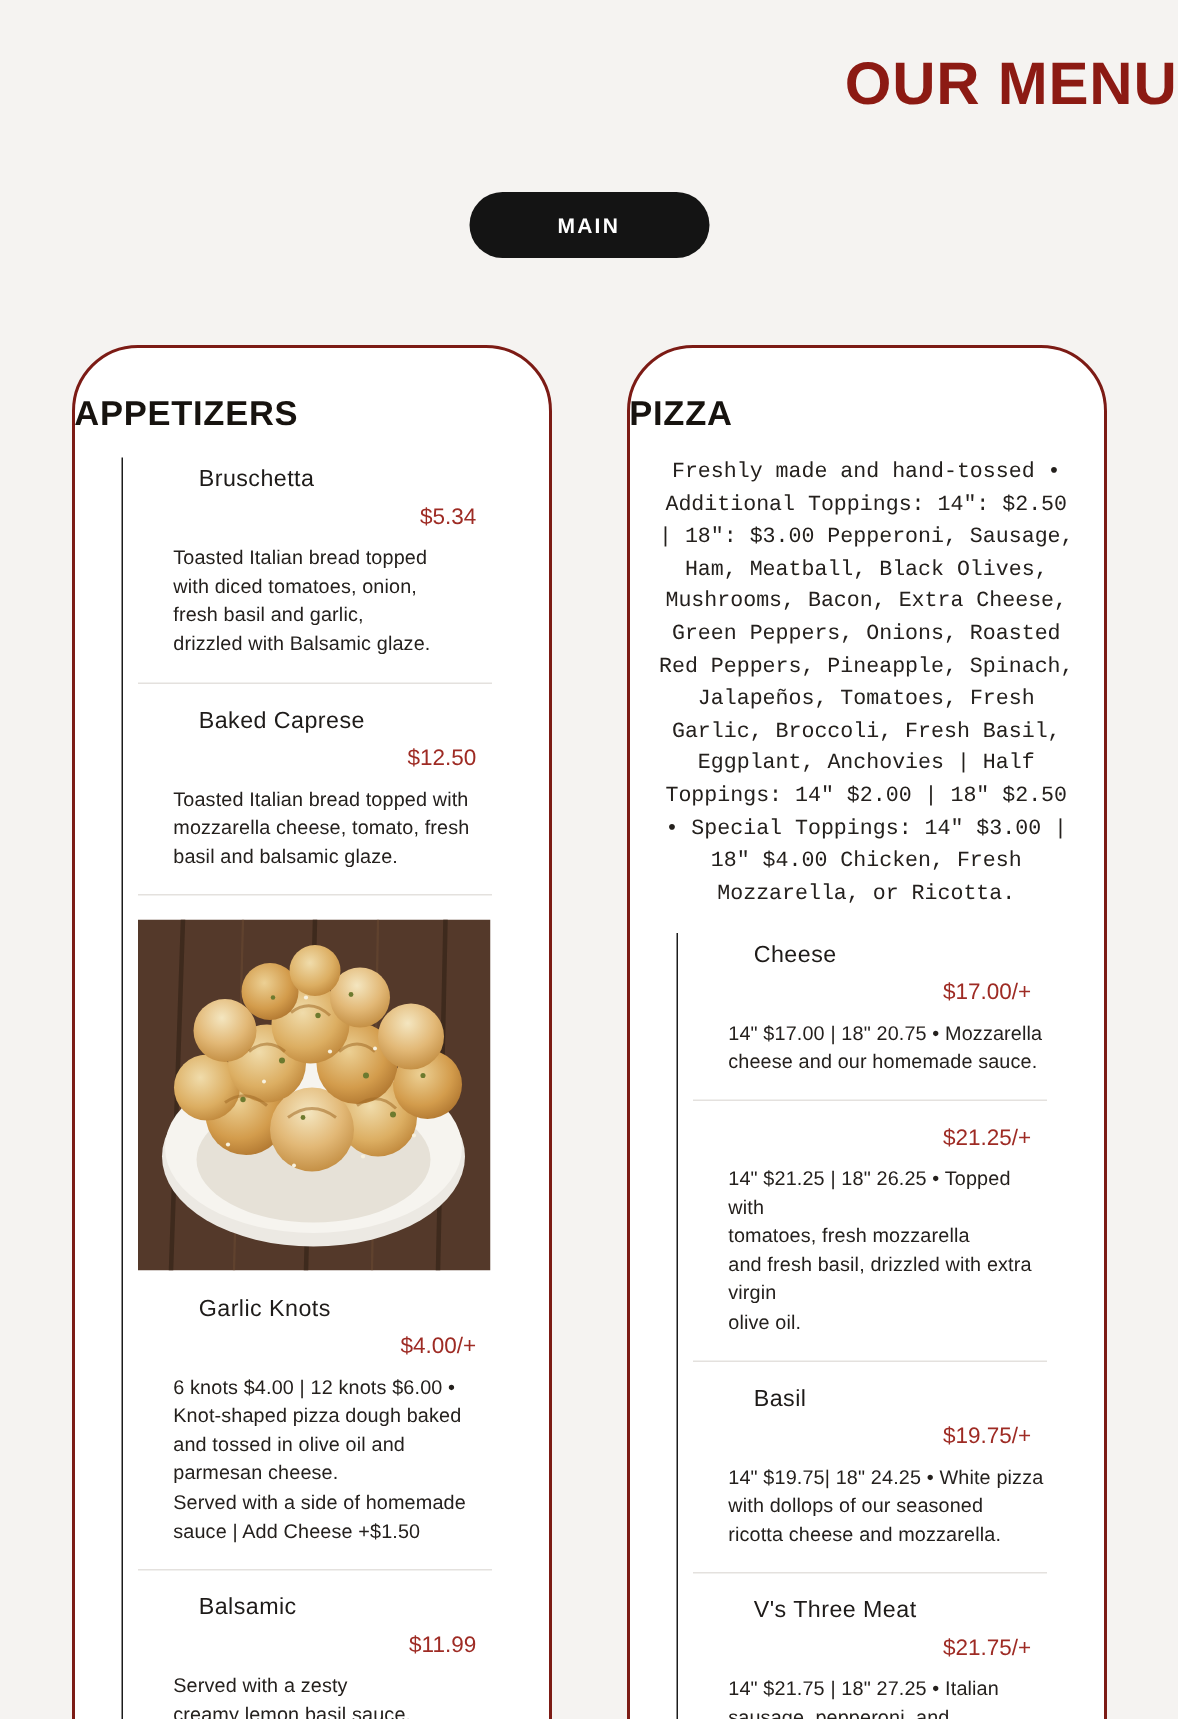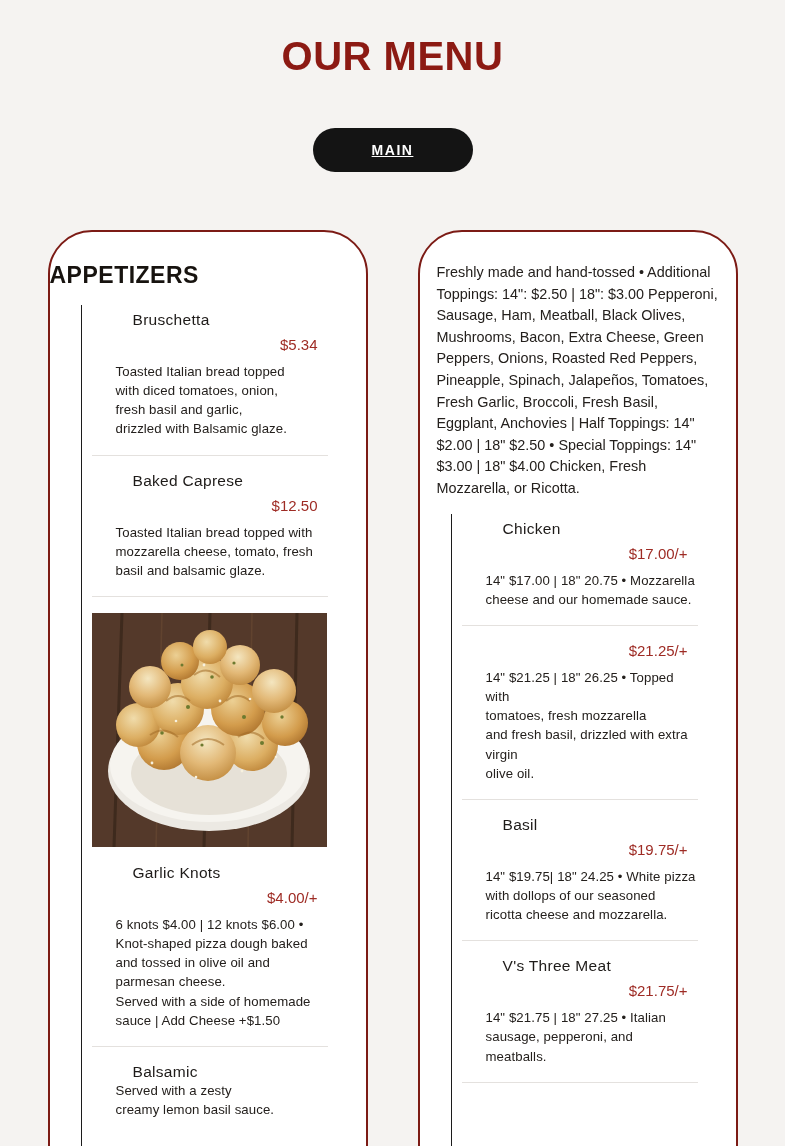--- a/index.html
+++ b/index.html
@@ -3,21 +3,21 @@
 <meta charset="utf-8">
 <style>
   * { margin:0; padding:0; box-sizing:border-box; }
   html,body { width:785px; height:1146px; }
   body{
     background:#f5f3f1;
     font-family:"Liberation Sans", sans-serif;
     overflow:hidden;
   }
   .page-title{
-    text-align:center;
+    text-align:right;
     padding-top:34px;
     font-size:40px;
     line-height:44px;
     font-weight:900;
     letter-spacing:.5px;
     color:#8c1a13;
   }
   .main-btn{
     display:block;
     margin:50px auto 0;
@@ -25,21 +25,20 @@
     height:44px;
     border:none;
     border-radius:24px;
     background:#141414;
     color:#ffffff;
     font-family:"Liberation Sans", sans-serif;
     font-weight:800;
     font-size:14px;
     letter-spacing:1.5px;
     cursor:pointer;
-    text-decoration:underline;
   }
   .cards{
     display:flex;
     justify-content:center;
     gap:50px;
     margin-top:58px;
   }
   .card{
     width:320px;
     height:980px;
@@ -52,25 +51,26 @@
   }
   .card-title{
     text-align:left;
     font-size:23px;
     font-weight:900;
     letter-spacing:.5px;
     color:#17130f;
     margin-bottom:16px;
   }
   .intro{
-    text-align:left;
+    text-align:center;
     font-size:14.4px;
     line-height:1.5;
     color:#24201d;
     margin:0 17px 14px;
+    font-family:Liberation Mono, monospace;
   }
   .items{
     flex:1;
     margin:0 38px 0 31px;
     border-left:1.5px solid #1c1c1c;
     padding:6px 0 0 10px;
   }
   .item-name{
     font-size:15.5px;
     letter-spacing:.3px;
@@ -225,33 +225,35 @@
 Knot-shaped pizza dough baked
 and tossed in olive oil and
 parmesan cheese.
 Served with a side of homemade
 sauce | Add Cheese +$1.50</div>
       </div>
       <hr class="divider">
 
       <div>
         <div class="item-name">Balsamic</div>
+        <div class="item-price">$11.99</div>
         <div class="item-desc">Served with a zesty
 creamy lemon basil sauce.</div>
       </div>
 
     </div>
   </section>
 
   <section class="card">
+    <h2 class="card-title">PIZZA</h2>
     <p class="intro">Freshly made and hand-tossed • Additional Toppings: 14": $2.50 | 18": $3.00 Pepperoni, Sausage, Ham, Meatball, Black Olives, Mushrooms, Bacon, Extra Cheese, Green Peppers, Onions, Roasted Red Peppers, Pineapple, Spinach, Jalapeños, Tomatoes, Fresh Garlic, Broccoli, Fresh Basil, Eggplant, Anchovies | Half Toppings: 14" $2.00 | 18" $2.50 • Special Toppings: 14" $3.00 | 18" $4.00 Chicken, Fresh Mozzarella, or Ricotta.</p>
     <div class="items">
 
       <div>
-        <div class="item-name">Chicken</div>
+        <div class="item-name">Cheese</div>
         <div class="item-price">$17.00/+</div>
         <div class="item-desc">14" $17.00 | 18" 20.75 • Mozzarella
 cheese and our homemade sauce.</div>
       </div>
       <hr class="divider">
 
       <div>
         <div class="item-price">$21.25/+</div>
         <div class="item-desc">14" $21.25 | 18" 26.25 • Topped with
 tomatoes, fresh mozzarella

